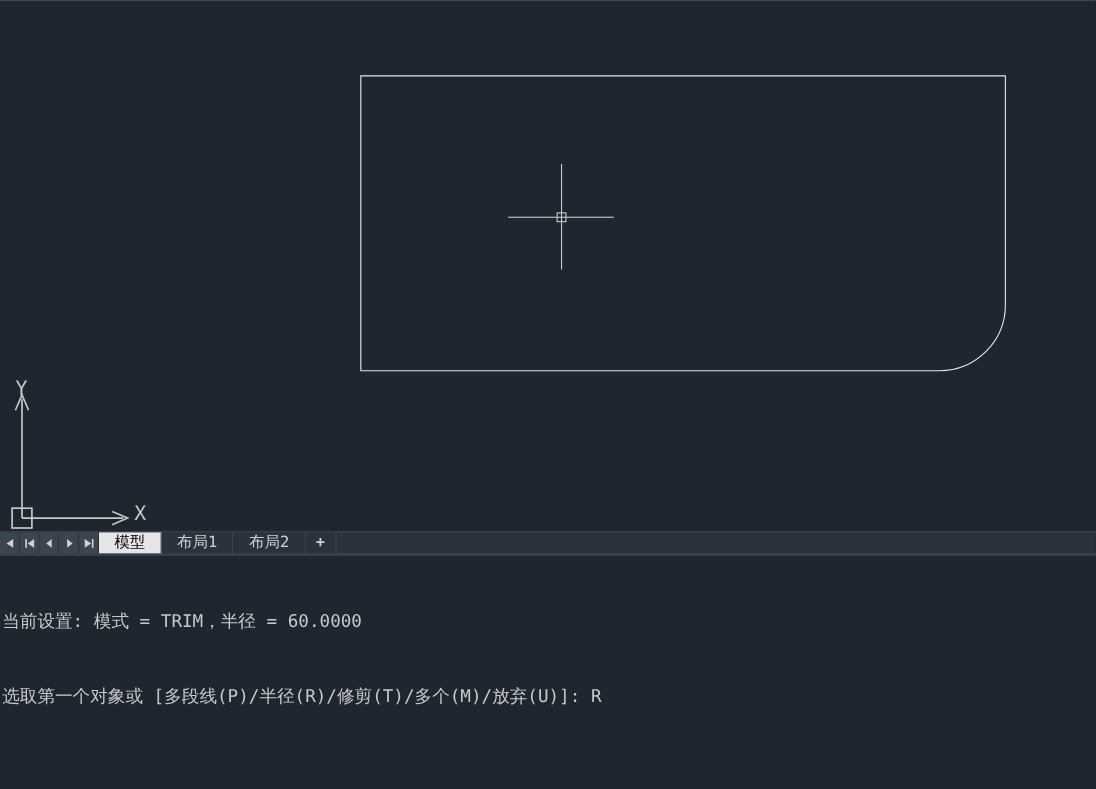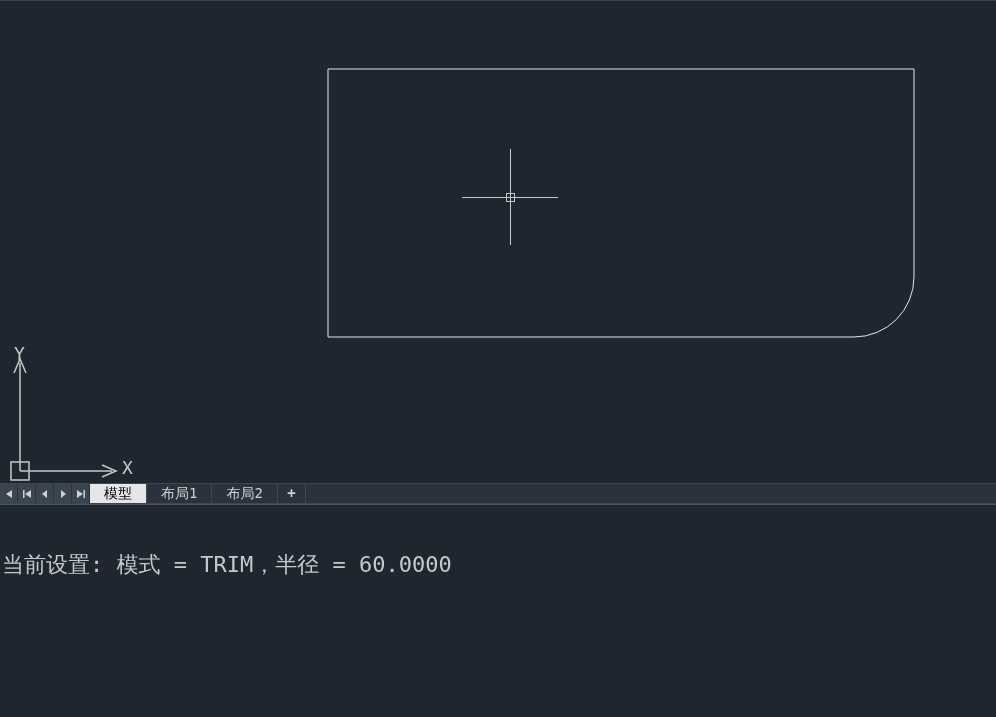--- a/index.html
+++ b/index.html
@@ -123,21 +123,21 @@
   
   .command-area {
     position: absolute;
     left: 0;
     top: 504px;
     width: 996px;
     height: 213px;
     background: #1e2730;
     border-top: 1px solid #4a5560;
     padding: 4px 2px 0 2px;
-    font-size: 22px;
+    font-size: 16px;
     line-height: 22.5px;
     font-family: "SimSun", "NSimSun", monospace;
     color: #c8c8c8;
     white-space: pre;
     overflow: hidden;
   }
   .cmd-line { display: block; }
 </style>
 </head>
 <body>
@@ -199,19 +199,20 @@
       </svg>
   </div>
   <div class="tab active"><span>模型</span></div>
   <div class="tab"><span>布局1</span></div>
   <div class="tab"><span>布局2</span></div>
   <div class="tab add"><span>+</span></div>
 </div>
 
 <div class="command-area">
   <span class="cmd-line">当前设置: 模式 = TRIM，半径 = 60.0000</span>
+  <span class="cmd-line">选取第一个对象或 [多段线(P)/半径(R)/修剪(T)/多个(M)/放弃(U)]: R</span>
   
   
   
   
   
   
 </div>
 
 </body></html>

